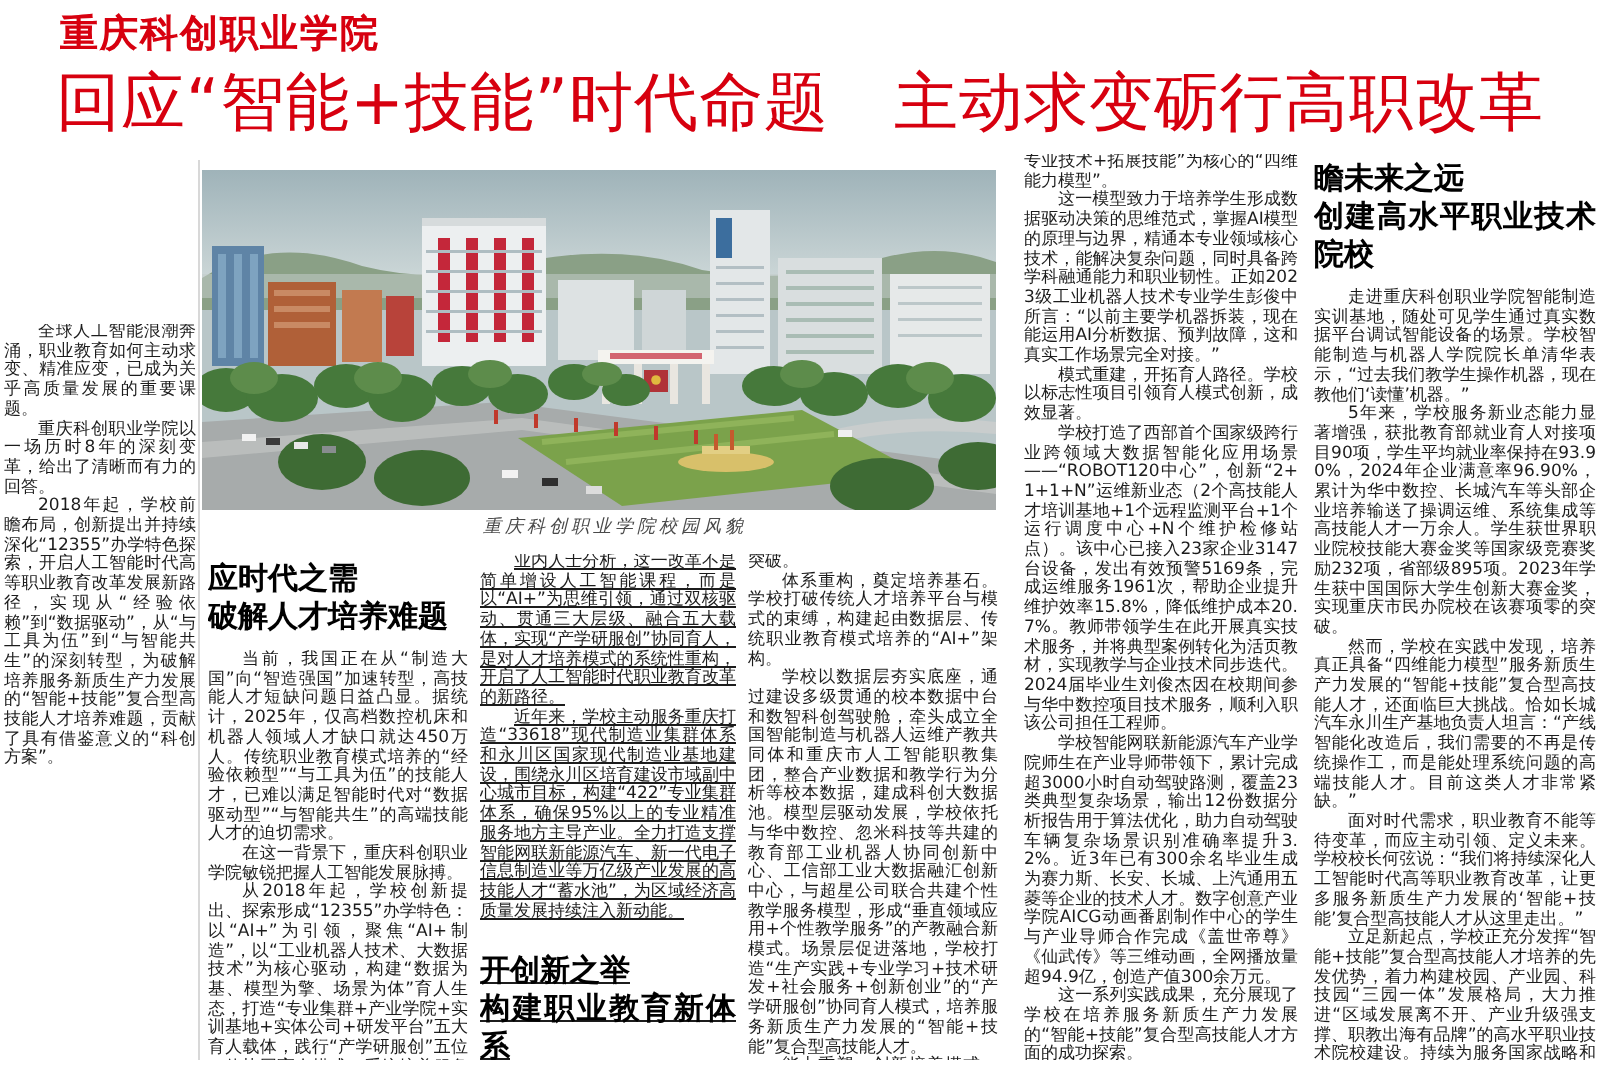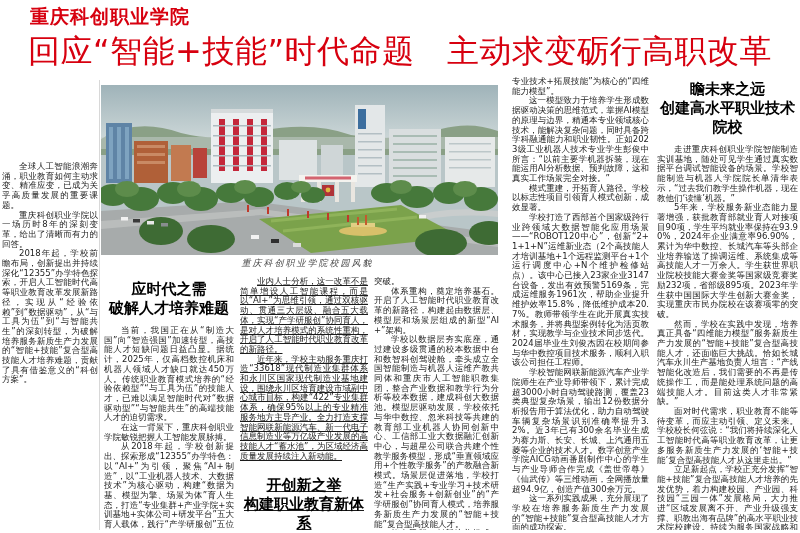--- a/index.html
+++ b/index.html
@@ -33,21 +33,21 @@
     text-align:center; font-family:"DejaVu Serif", serif; font-style:italic;
     font-size:9px; color:#4a4a4a; letter-spacing:2px;padding-left:16px;
   }
   .col {
     position:absolute; font-size:8.5px; line-height:9.7px; color:#1c1c1c;
     overflow:hidden; text-align:justify; word-break:break-all;
   }
   .col p { text-indent:2em; text-align:justify; }
   .col p.cont { text-indent:0; }
   .sec-head {
-    font-size:15px; line-height:19px; font-weight:bold; text-align:center;
+    font-size:15px; line-height:19px; font-weight:bold; 
     color:#000; margin:3px 0 8px 0; text-indent:0;
   }
   .sec-head .h-line { display:block; }
   .sec-head.mid { margin-top:15px; margin-bottom:9px; }
   .col-intro { left:2px;  top:162px; width:96px;  height:272px; }
   .col-a     { left:104px; top:277px; width:130px; height:253px; }
   .col-b     { left:240px; top:277px; width:128px; height:253px;text-decoration:underline; }
   .col-c     { left:374px; top:277px; width:125px; height:253px; }
   .col-d     { left:512px; top:77px;  width:137px; height:453px; }
   .col-e     { left:657px; top:77px;  width:141px; height:453px; }
@@ -216,21 +216,21 @@
     <p>近年来，学校主动服务重庆打造“33618”现代制造业集群体系和永川区国家现代制造业基地建设，围绕永川区培育建设市域副中心城市目标，构建“422”专业集群体系，确保95%以上的专业精准服务地方主导产业。全力打造支撑智能网联新能源汽车、新一代电子信息制造业等万亿级产业发展的高技能人才“蓄水池”，为区域经济高质量发展持续注入新动能。</p>
     <h3 class="sec-head mid">
       <span class="h-line">开创新之举</span>
       <span class="h-line">构建职业教育新体系</span>
     </h3>
 
   </div>
 
   <div class="col col-c">
     <p class="cont">突破。</p>
-    <p>体系重构，奠定培养基石。开启了人工智能时代职业教育改革的新路径，构建起由数据层、模型层和场景层组成的新型“AI+”架构。</p>
+    <p>体系重构，奠定培养基石。学校打破传统人才培养平台与模式的束缚，构建起由数据层、传统职业教育模式培养的“AI+”架构。</p>
     <p>学校以数据层夯实底座，通过建设多级贯通的校本数据中台和数智科创驾驶舱，牵头成立全国智能制造与机器人运维产教共同体和重庆市人工智能职教集团，整合产业数据和教学行为分析等校本数据，建成科创大数据池。模型层驱动发展，学校依托与华中数控、忽米科技等共建的教育部工业机器人协同创新中心、工信部工业大数据融汇创新中心，与超星公司联合共建个性教学服务模型，形成“垂直领域应用+个性教学服务”的产教融合新模式。场景层促进落地，学校打造“生产实践+专业学习+技术研发+社会服务+创新创业”的“产学研服创”协同育人模式，培养服务新质生产力发展的“智能+技能”复合型高技能人才。</p>
     <p>能力重塑，创新培养模式。学校在二十余年长期实践的“3+1”育人模式基础上，迭代升级“数据思维+模型运用+</p>
   </div>
 
   <div class="col col-d">
     <p class="cont">专业技术+拓展技能”为核心的“四维能力模型”。</p>
     <p>这一模型致力于培养学生形成数据驱动决策的思维范式，掌握AI模型的原理与边界，精通本专业领域核心技术，能解决复杂问题，同时具备跨学科融通能力和职业韧性。正如2023级工业机器人技术专业学生彭俊中所言：“以前主要学机器拆装，现在能运用AI分析数据、预判故障，这和真实工作场景完全对接。”</p>
     <p>模式重建，开拓育人路径。学校以标志性项目引领育人模式创新，成效显著。</p>
     <p>学校打造了西部首个国家级跨行业跨领域大数据智能化应用场景——“ROBOT120中心”，创新“2+1+1+N”运维新业态（2个高技能人才培训基地+1个远程监测平台+1个运行调度中心+N个维护检修站点）。该中心已接入23家企业3147台设备，发出有效预警5169条，完成运维服务1961次，帮助企业提升维护效率15.8%，降低维护成本20.7%。教师带领学生在此开展真实技术服务，并将典型案例转化为活页教材，实现教学与企业技术同步迭代。2024届毕业生刘俊杰因在校期间参与华中数控项目技术服务，顺利入职该公司担任工程师。</p>
     <p>学校智能网联新能源汽车产业学院师生在产业导师带领下，累计完成超3000小时自动驾驶路测，覆盖23类典型复杂场景，输出12份数据分析报告用于算法优化，助力自动驾驶车辆复杂场景识别准确率提升3.2%。近3年已有300余名毕业生成为赛力斯、长安、长城、上汽通用五菱等企业的技术人才。数字创意产业学院AICG动画番剧制作中心的学生与产业导师合作完成《盖世帝尊》《仙武传》等三维动画，全网播放量超94.9亿，创造产值300余万元。</p>

